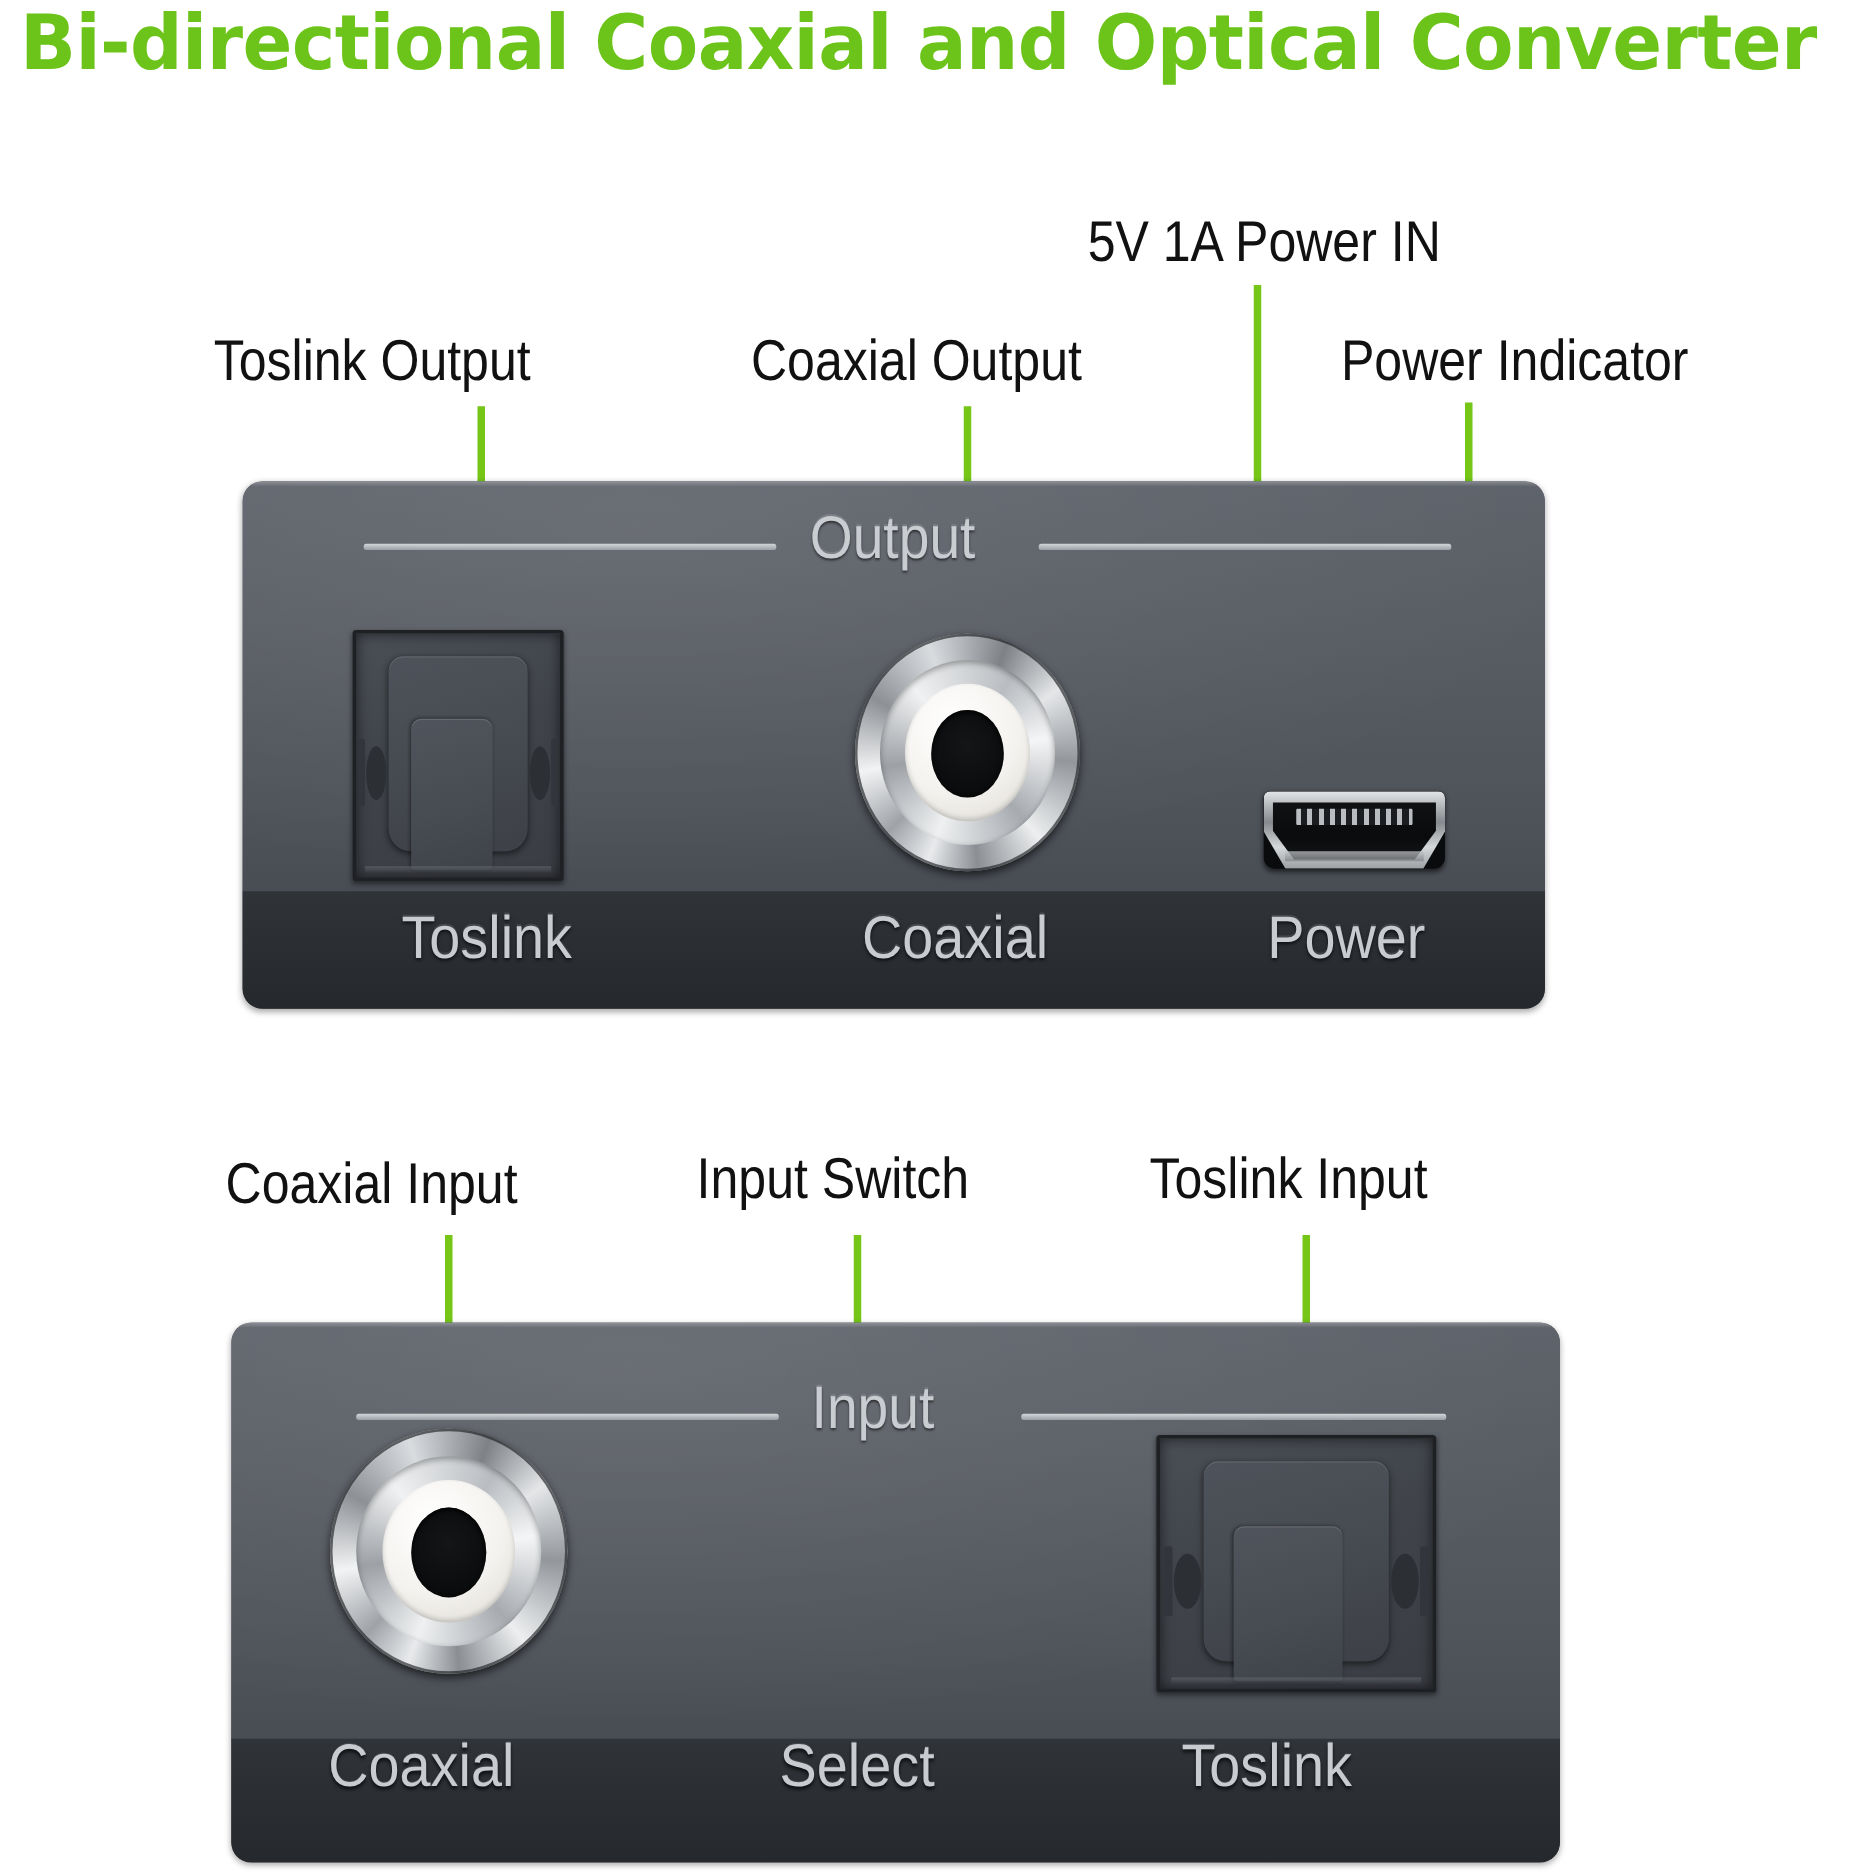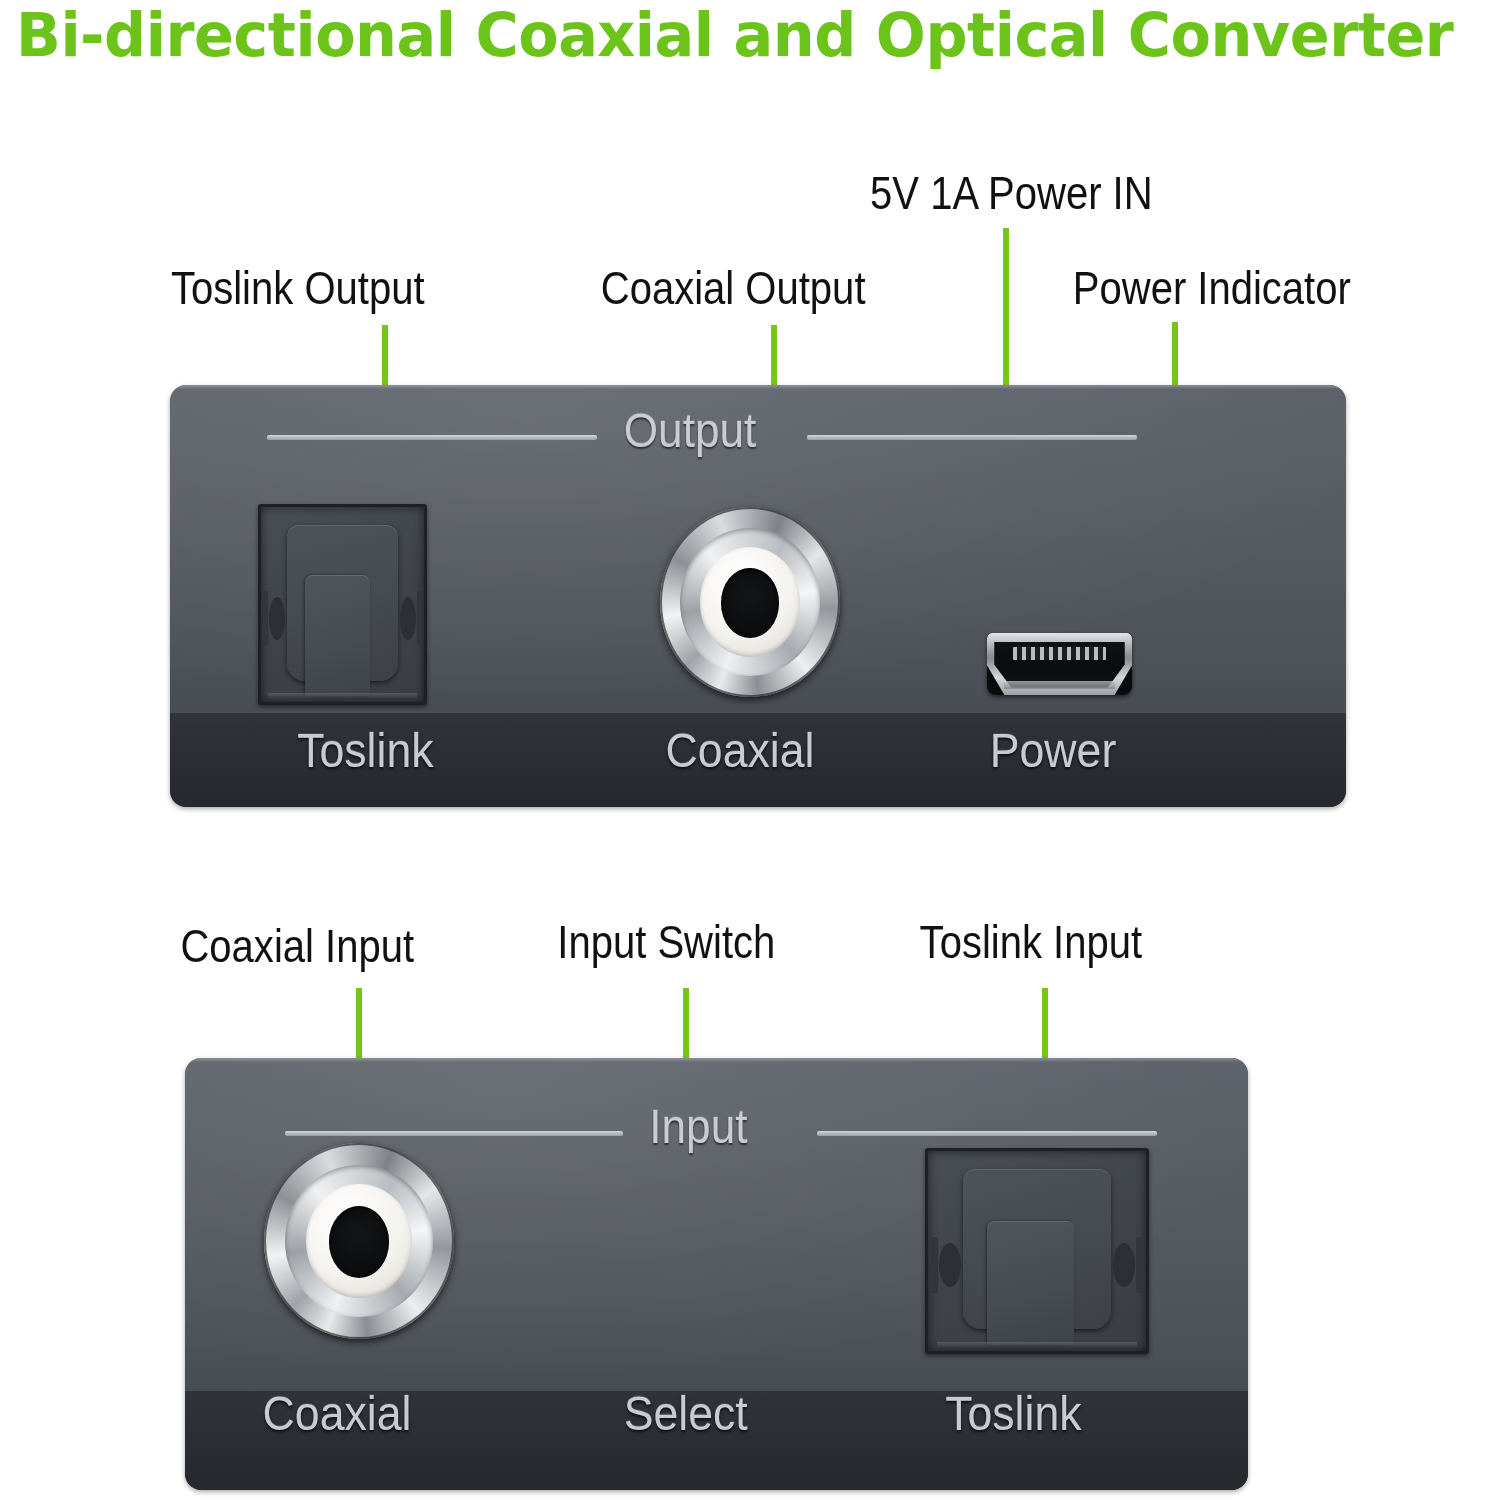--- a/index.html
+++ b/index.html
@@ -235,21 +235,21 @@
 
   <div class="leader leader-v" style="left:382px; top:325px; height:285px;"></div>
 
   <div class="leader leader-v" style="left:771px; top:325px; height:280px;"></div>
 
   <div class="leader leader-v" style="left:1003px; top:228px; height:452px;"></div>
 
   <div class="leader leader-v" style="left:1172px; top:322px; height:218px;"></div>
   <div class="leader leader-h" style="left:1070px; top:537px; width:108px;"></div>
 
-  <div class="panel" style="left:170px; top:385px; width:1176px; height:422px;">
+  <div class="panel" style="left:194px; top:385px; width:1042px; height:422px;">
     <div class="panel-face" style="height:330px;"></div>
     <div class="panel-bottom" style="height:94px;"></div>
     <div class="panel-topedge"></div>
 
     <div class="sect-rule" style="left:97px; top:50px; width:330px;"></div>
     <div class="sect-title" style="left:448px; top:18px;">Output</div>
     <div class="sect-rule" style="left:637px; top:50px; width:330px;"></div>
 
     <div class="toslink" style="left:88px; top:119px; width:163px; height:195px;">
       <div class="toslink-door"></div>

